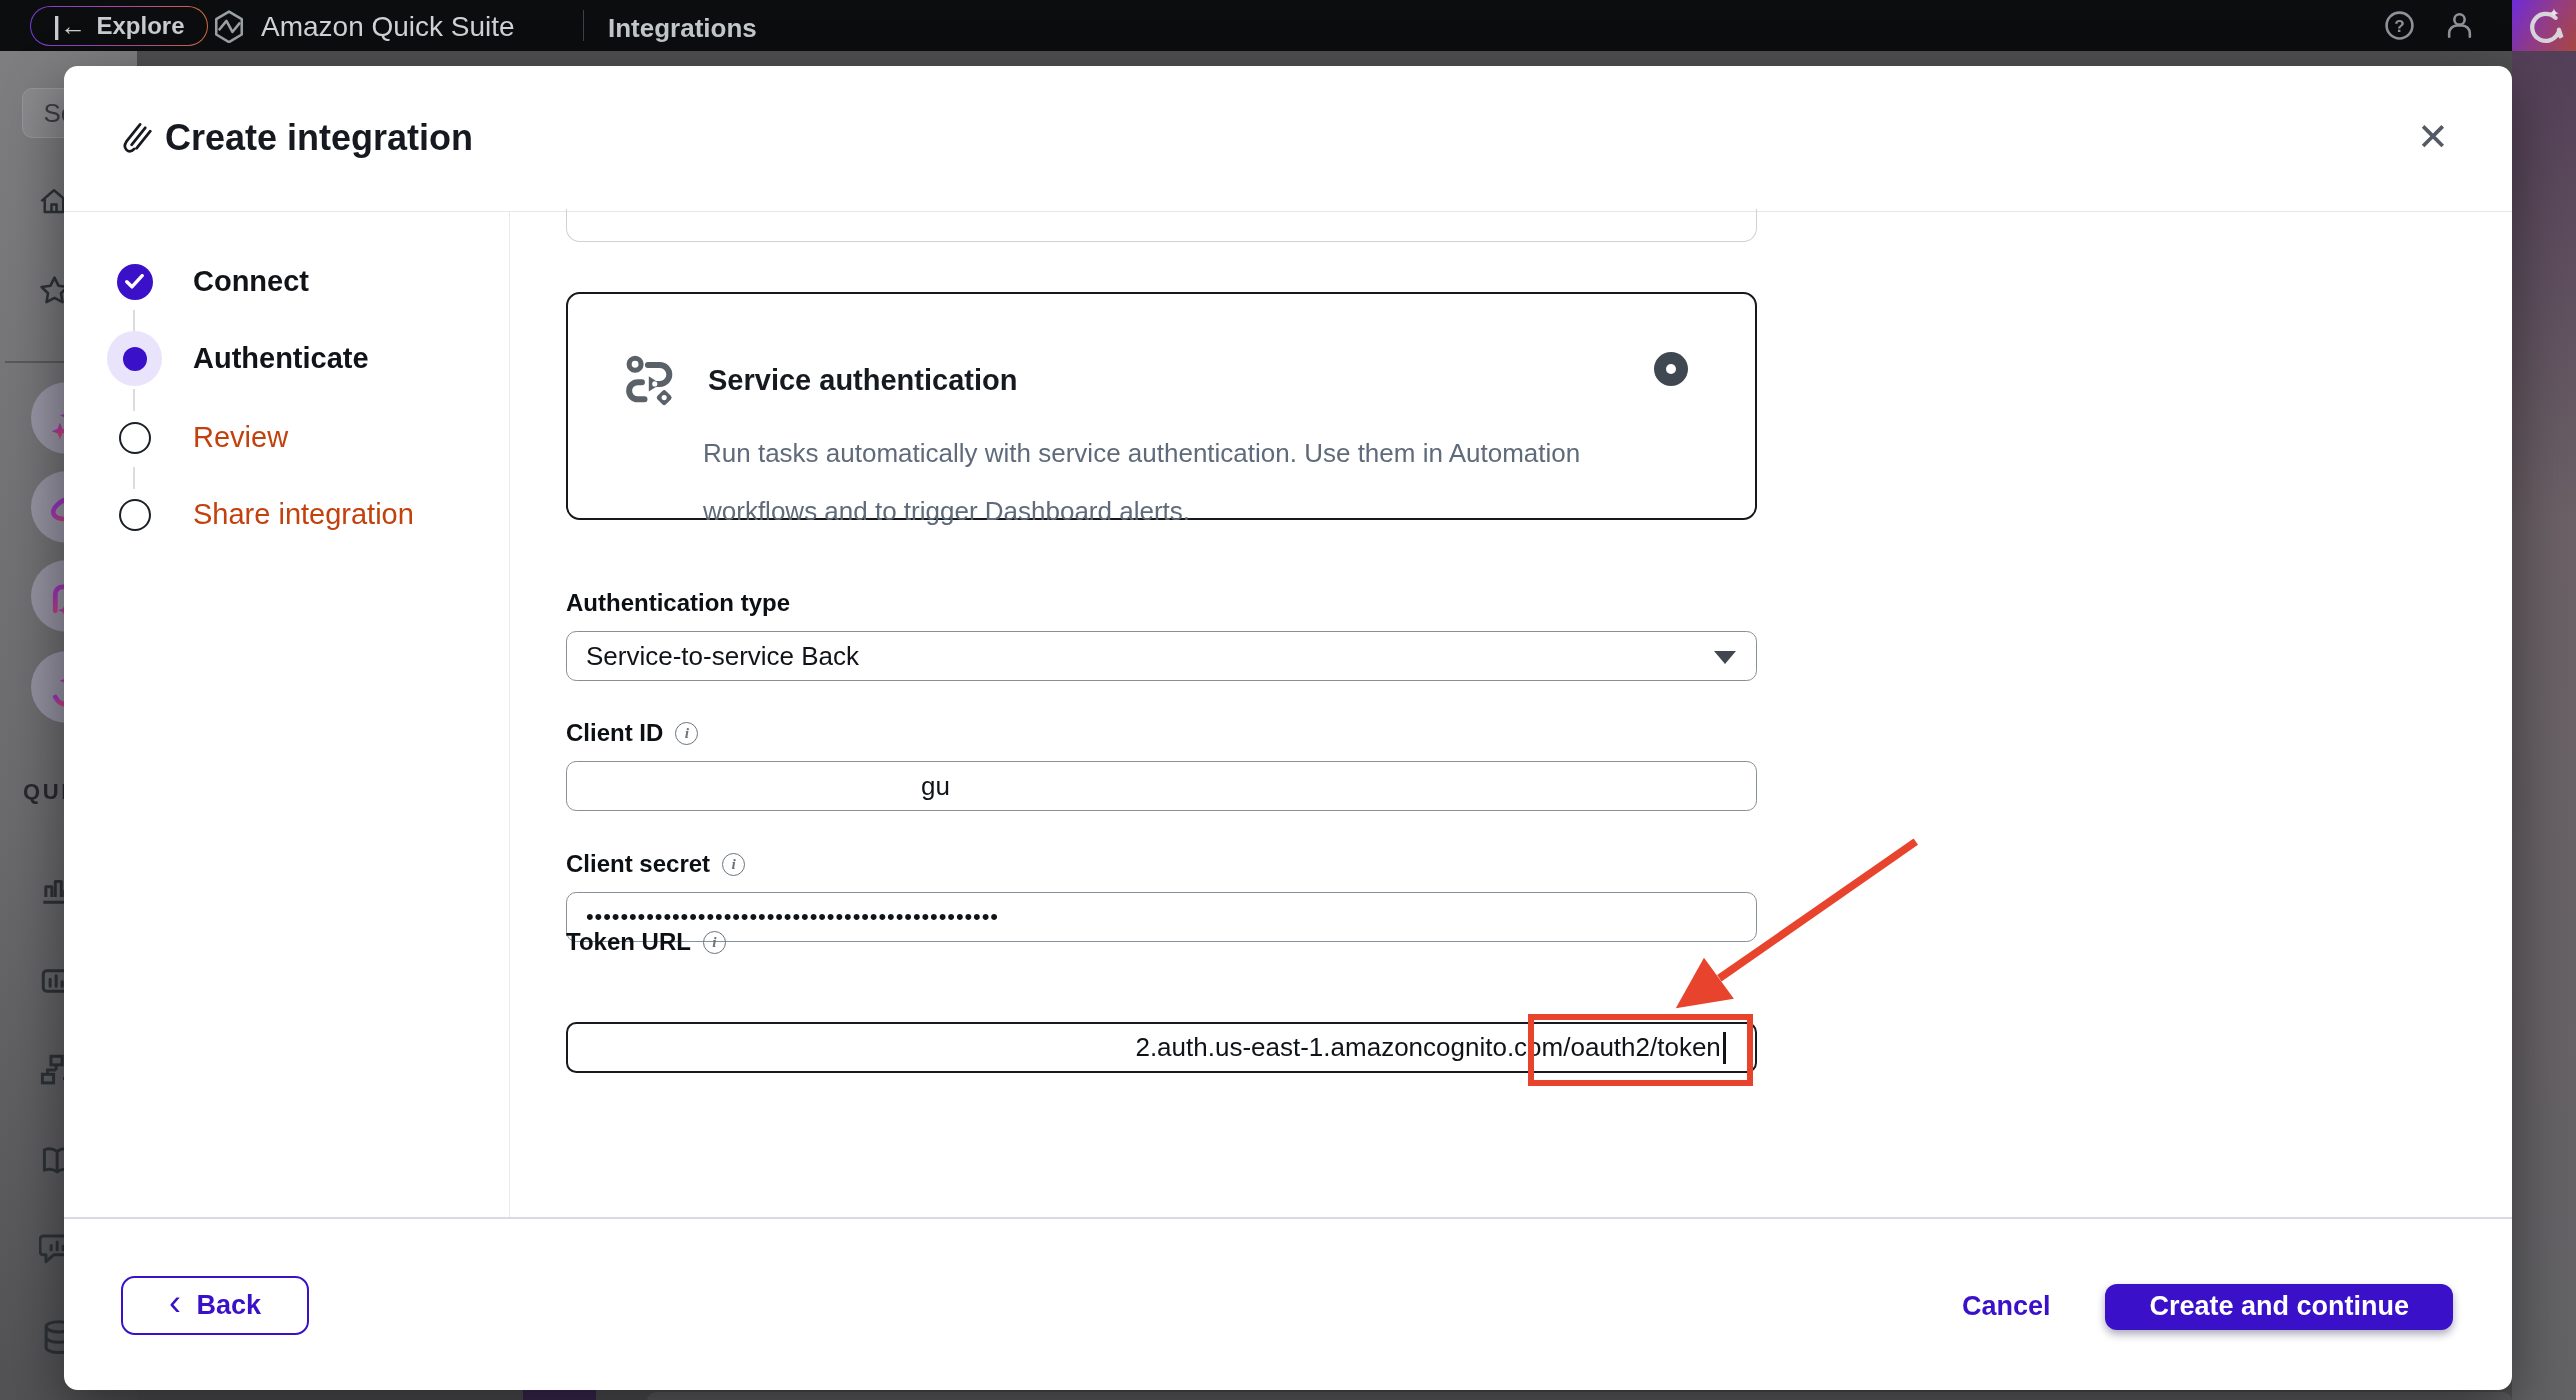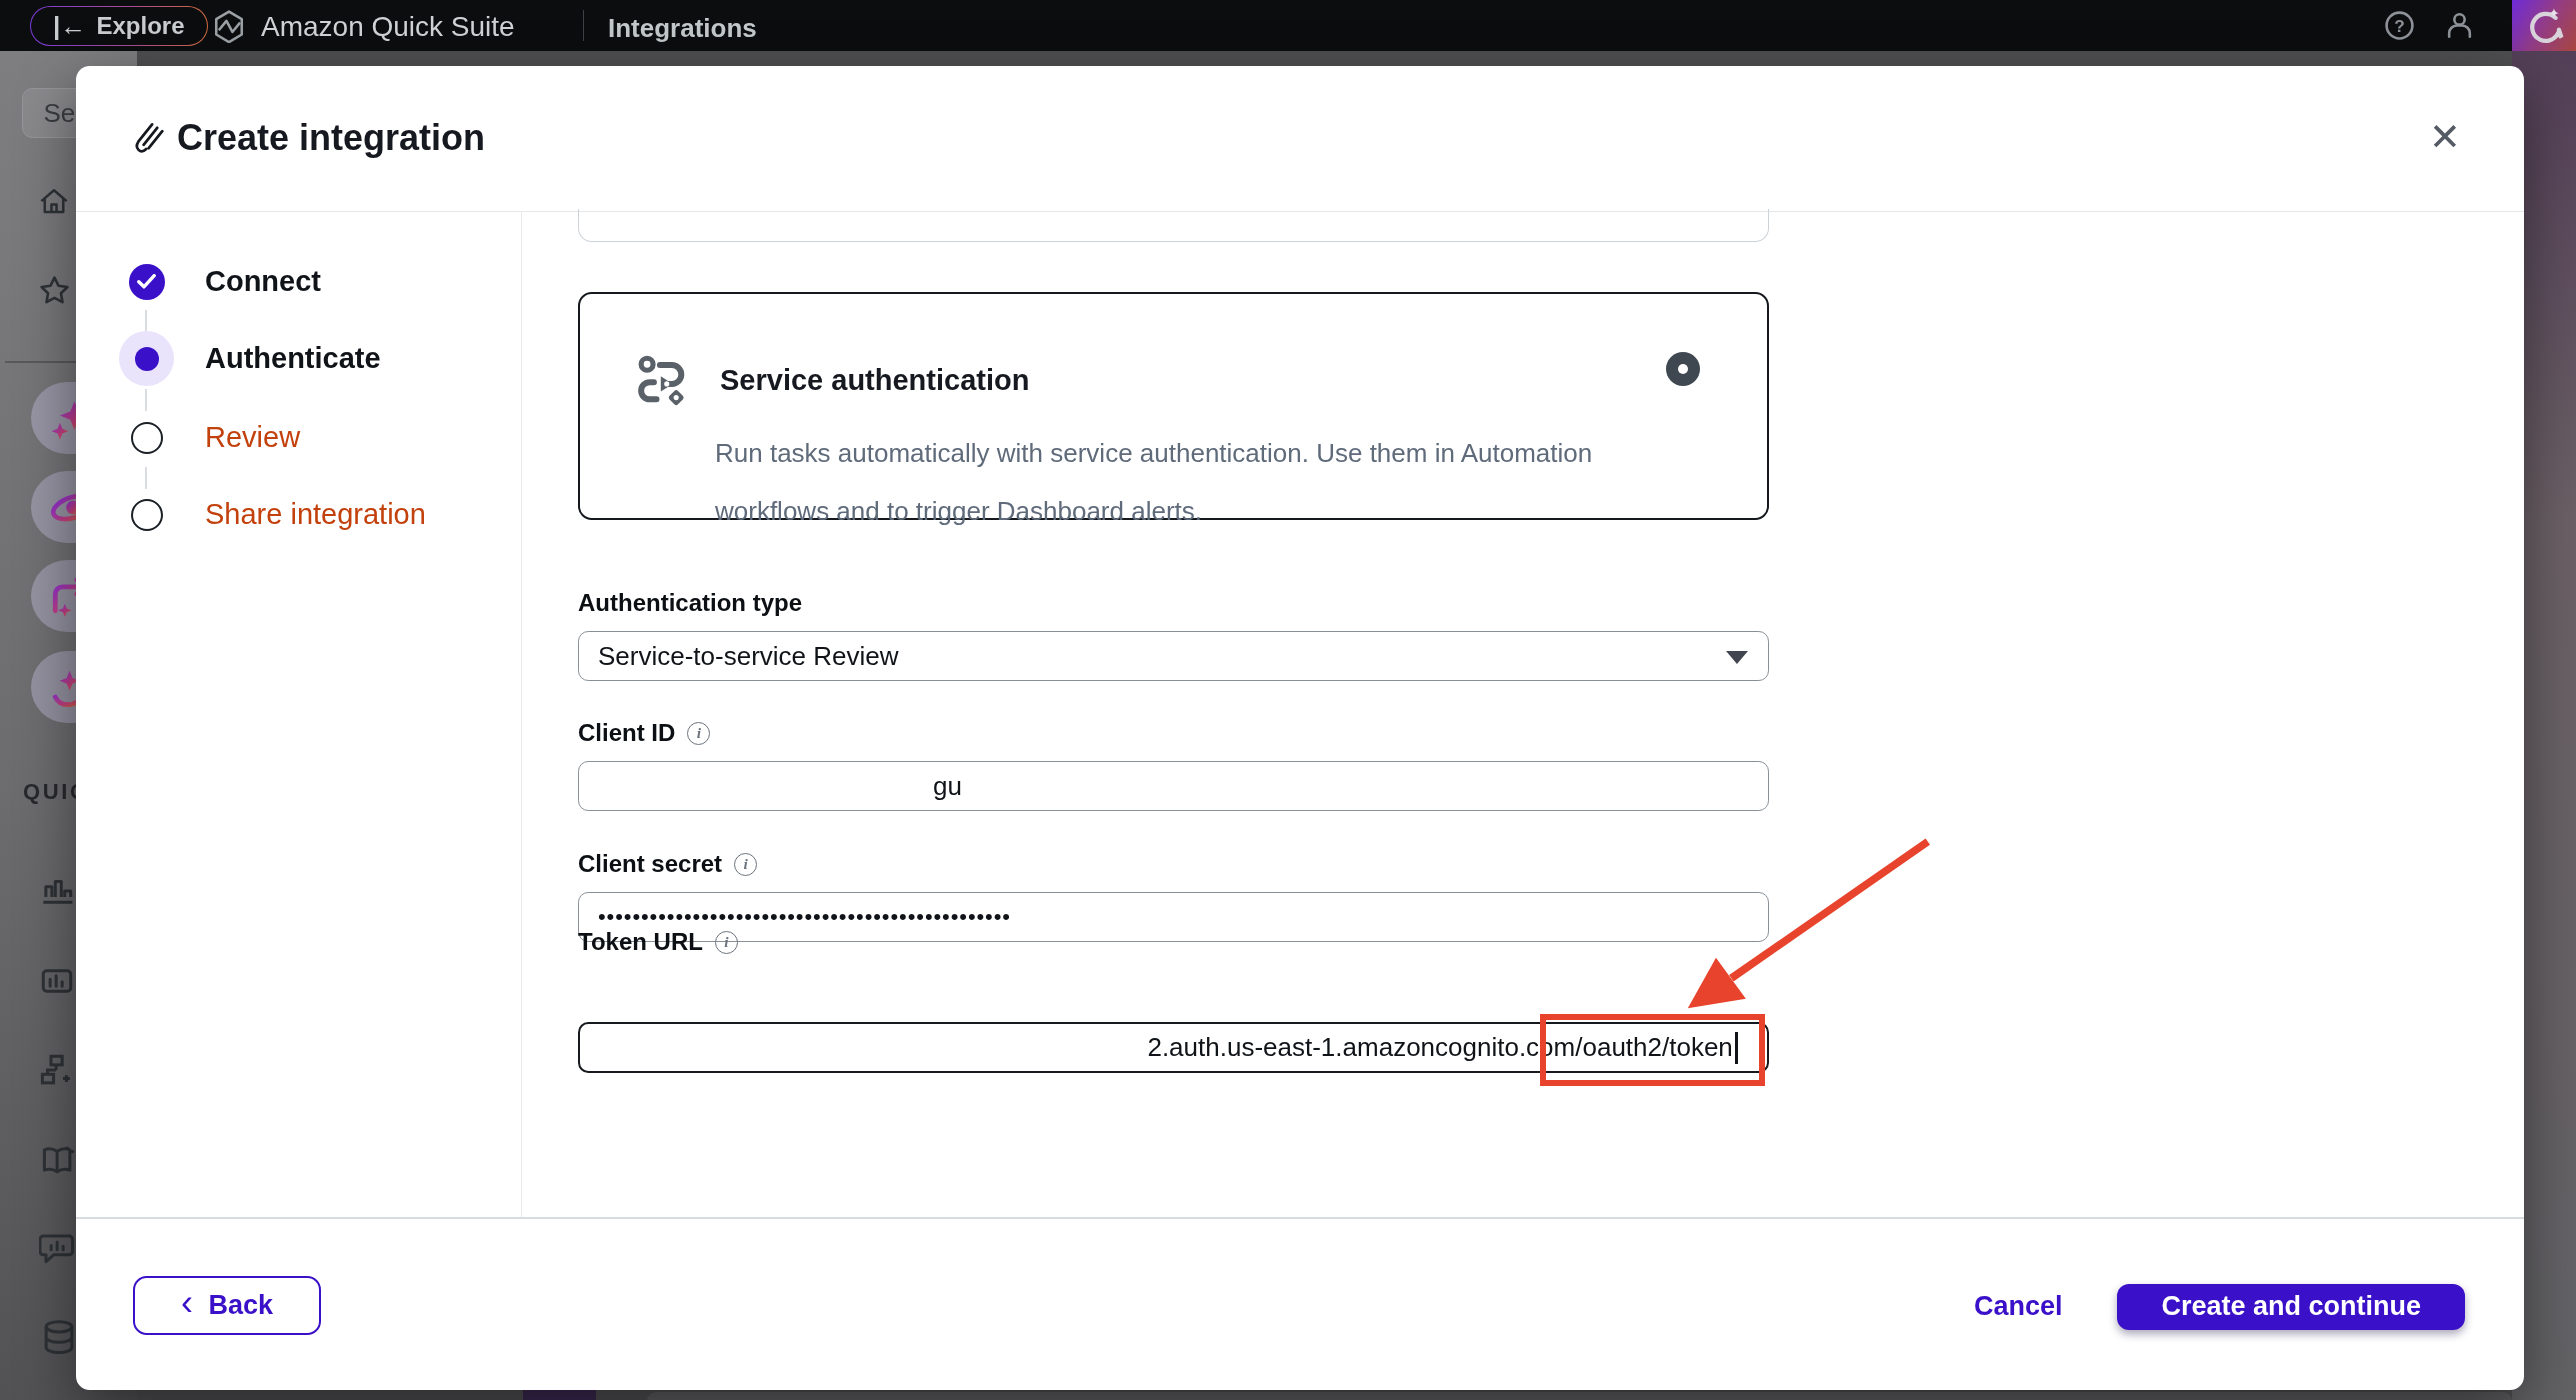--- a/index.html
+++ b/index.html
@@ -37,21 +37,21 @@
     color:#3a3d40; font-size:26px; display:flex; align-items:center; padding-left:20.5px; }
   .sb-ico { position:absolute; color:#2e3236; }
   .sb-divider { position:absolute; left:5.1px; top:310px; width:128px; height:1.7px; background:#59595c; }
   .pill { position:absolute; left:31px; width:102px; height:72px; border-radius:36px;
     background:rgba(196,188,219,0.45); display:flex; align-items:center; padding-left:17px; }
   .quick-label { position:absolute; left:23px; top:728px; font-size:22px; font-weight:700;
     letter-spacing:2.6px; color:#27292c; white-space:nowrap; }
 
   
   .modal { position:absolute; left:64px; top:66px; width:2448px; height:1324px; background:#ffffff;
-    border-radius:13.7px; z-index:10; box-shadow:0 20.5px 60px rgba(0,0,0,0.45);margin-left:12px; }
+    border-radius:13.7px; z-index:10; box-shadow:0 20.5px 60px rgba(0,0,0,0.45); }
   .m-header-divider { position:absolute; left:0; top:145px; width:2448px; height:0.9px; background:#e5e7ea; }
   .m-title-icon { position:absolute; left:54px; top:53px; }
   .m-title { position:absolute; left:101px; top:51px; font-size:36px; font-weight:700; color:#16191f; }
   .m-close { position:absolute; left:2345px; top:47px; width:48px; height:48px; border:none; background:none;
     color:#545b64; font-size:38px; line-height:48px; text-align:center; cursor:pointer; }
 
   
   .step-col-divider { position:absolute; left:445px; top:146px; width:0.9px; height:1005px; background:#e7e9eb; }
   .step-row { position:absolute; left:43px; height:55px; display:flex; align-items:center; gap:31px; }
   .step-bullet { width:55px; height:55px; display:flex; align-items:center; justify-content:center; position:relative; }
@@ -301,21 +301,21 @@
     </svg>
     <div class="auth-card-title">Service authentication</div>
     <span class="auth-radio"></span>
     <div class="auth-card-desc">Run tasks automatically with service authentication. Use them in Automation workflows and to trigger Dashboard alerts.</div>
   </div>
 
   <div class="f-label" style="left:502px;top:523px">
     <span>Authentication type</span>
   </div>
   <div class="f-input select-box" style="top:565px;height:50px">
-    <span>Service-to-service Review</span>
+    <span>Service-to-service Back</span>
     <span class="select-caret"></span>
   </div>
 
   <div class="f-label" style="left:502px;top:653px">
     <span>Client ID</span>
     <span class="info-ico">i</span>
   </div>
   <div class="f-input" style="top:695px">
     <span class="cid-text">gu</span>
   </div>

